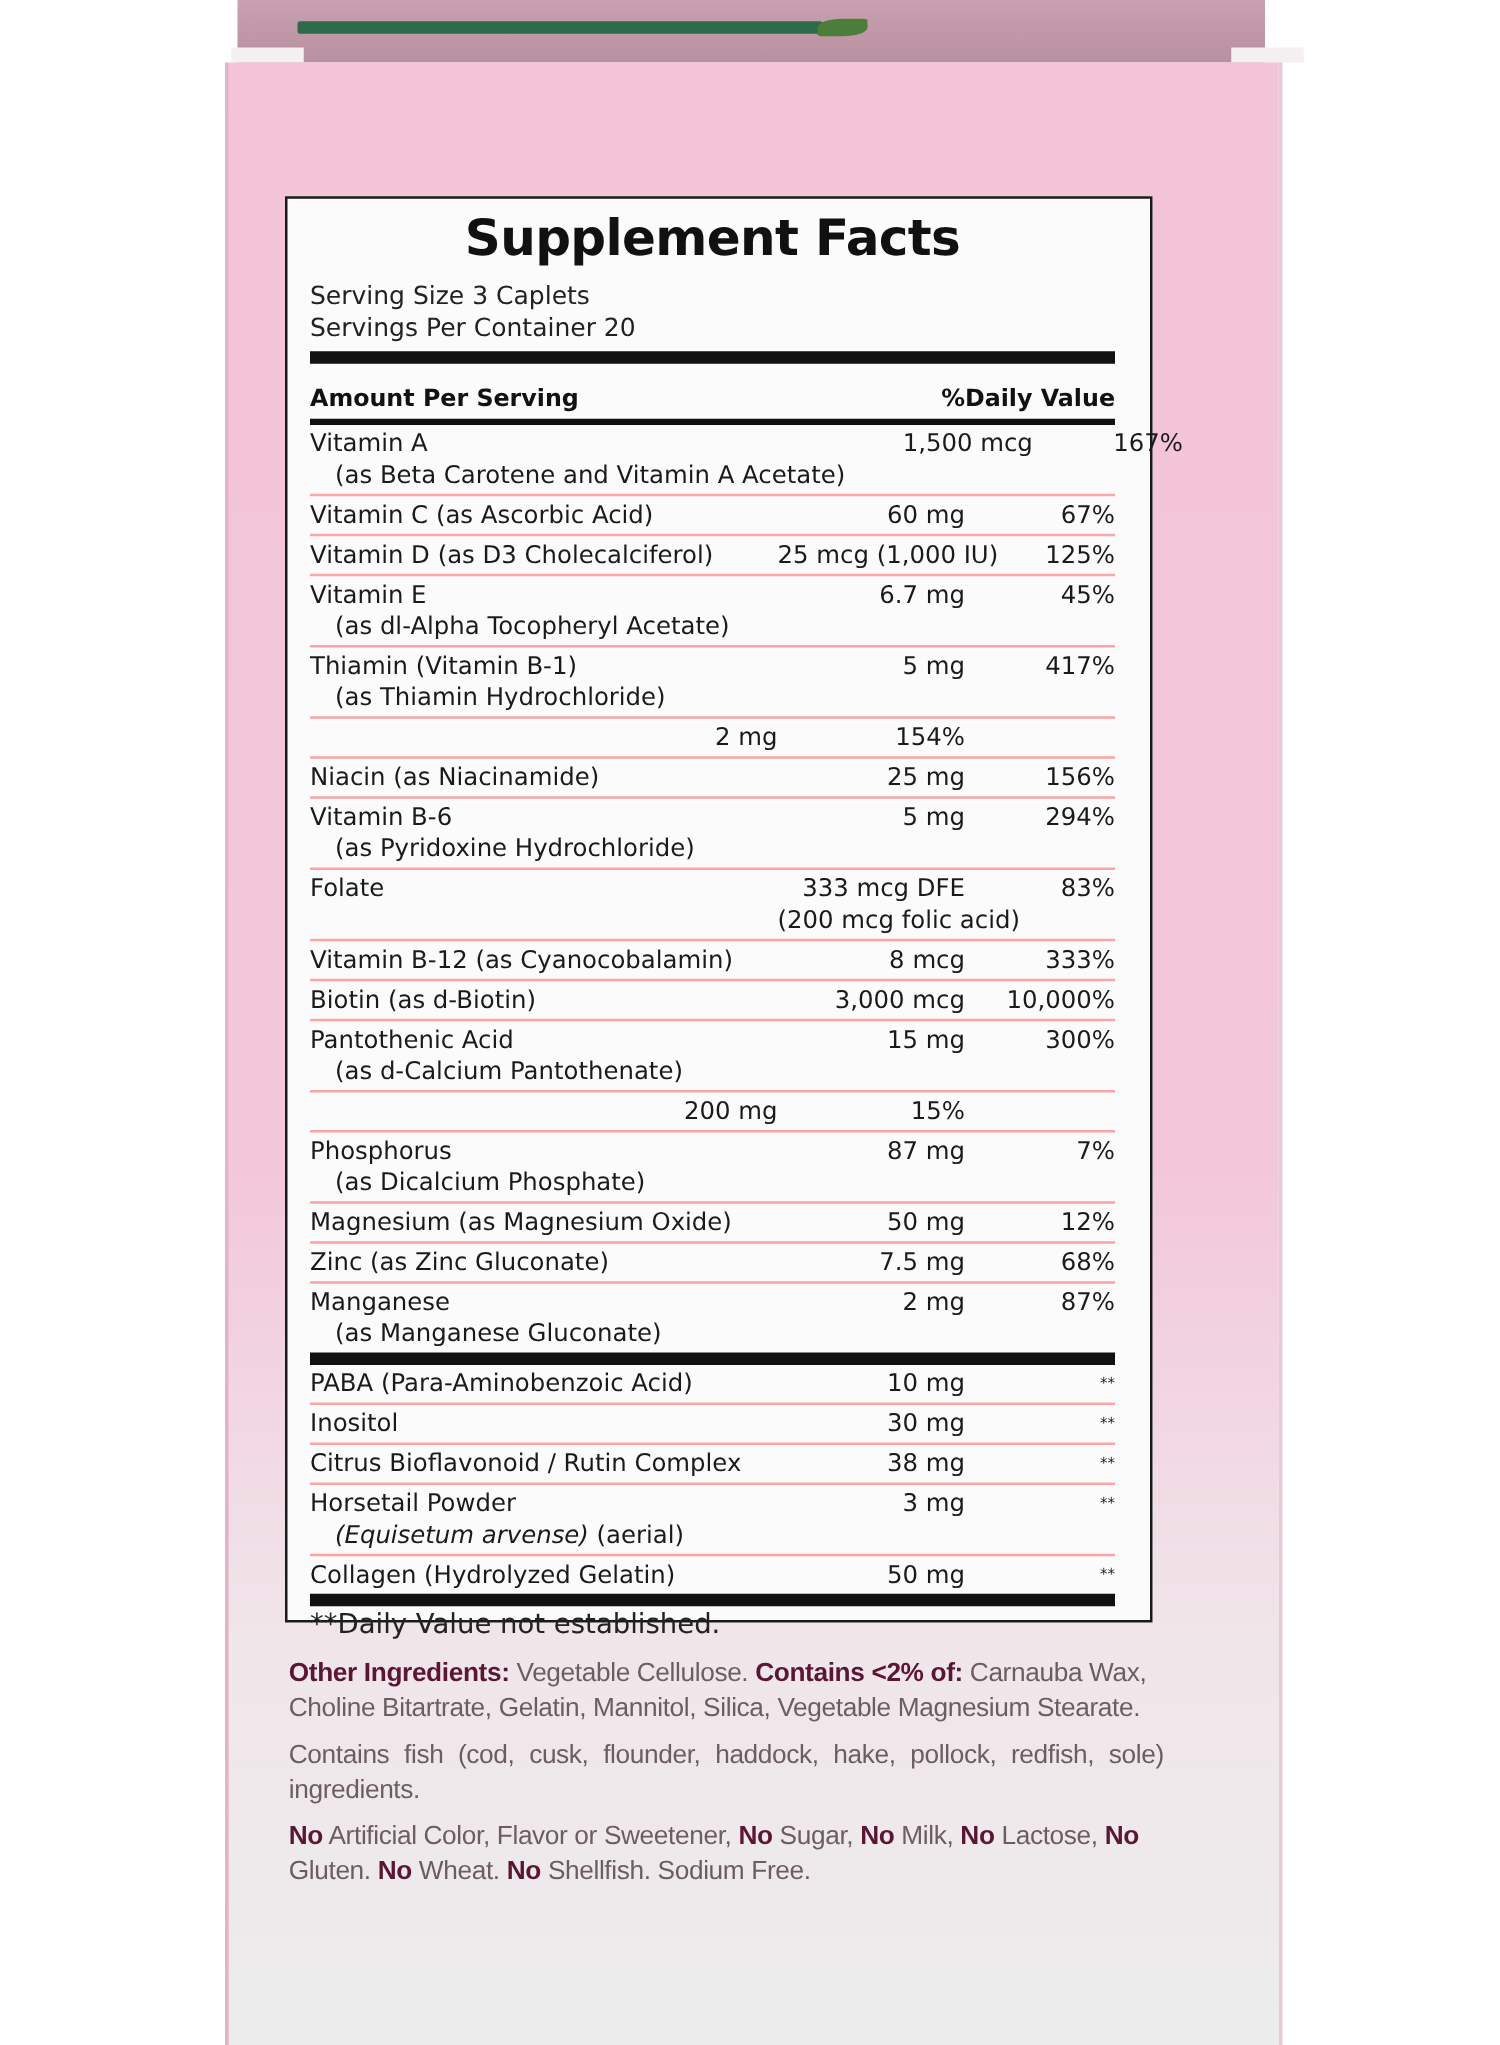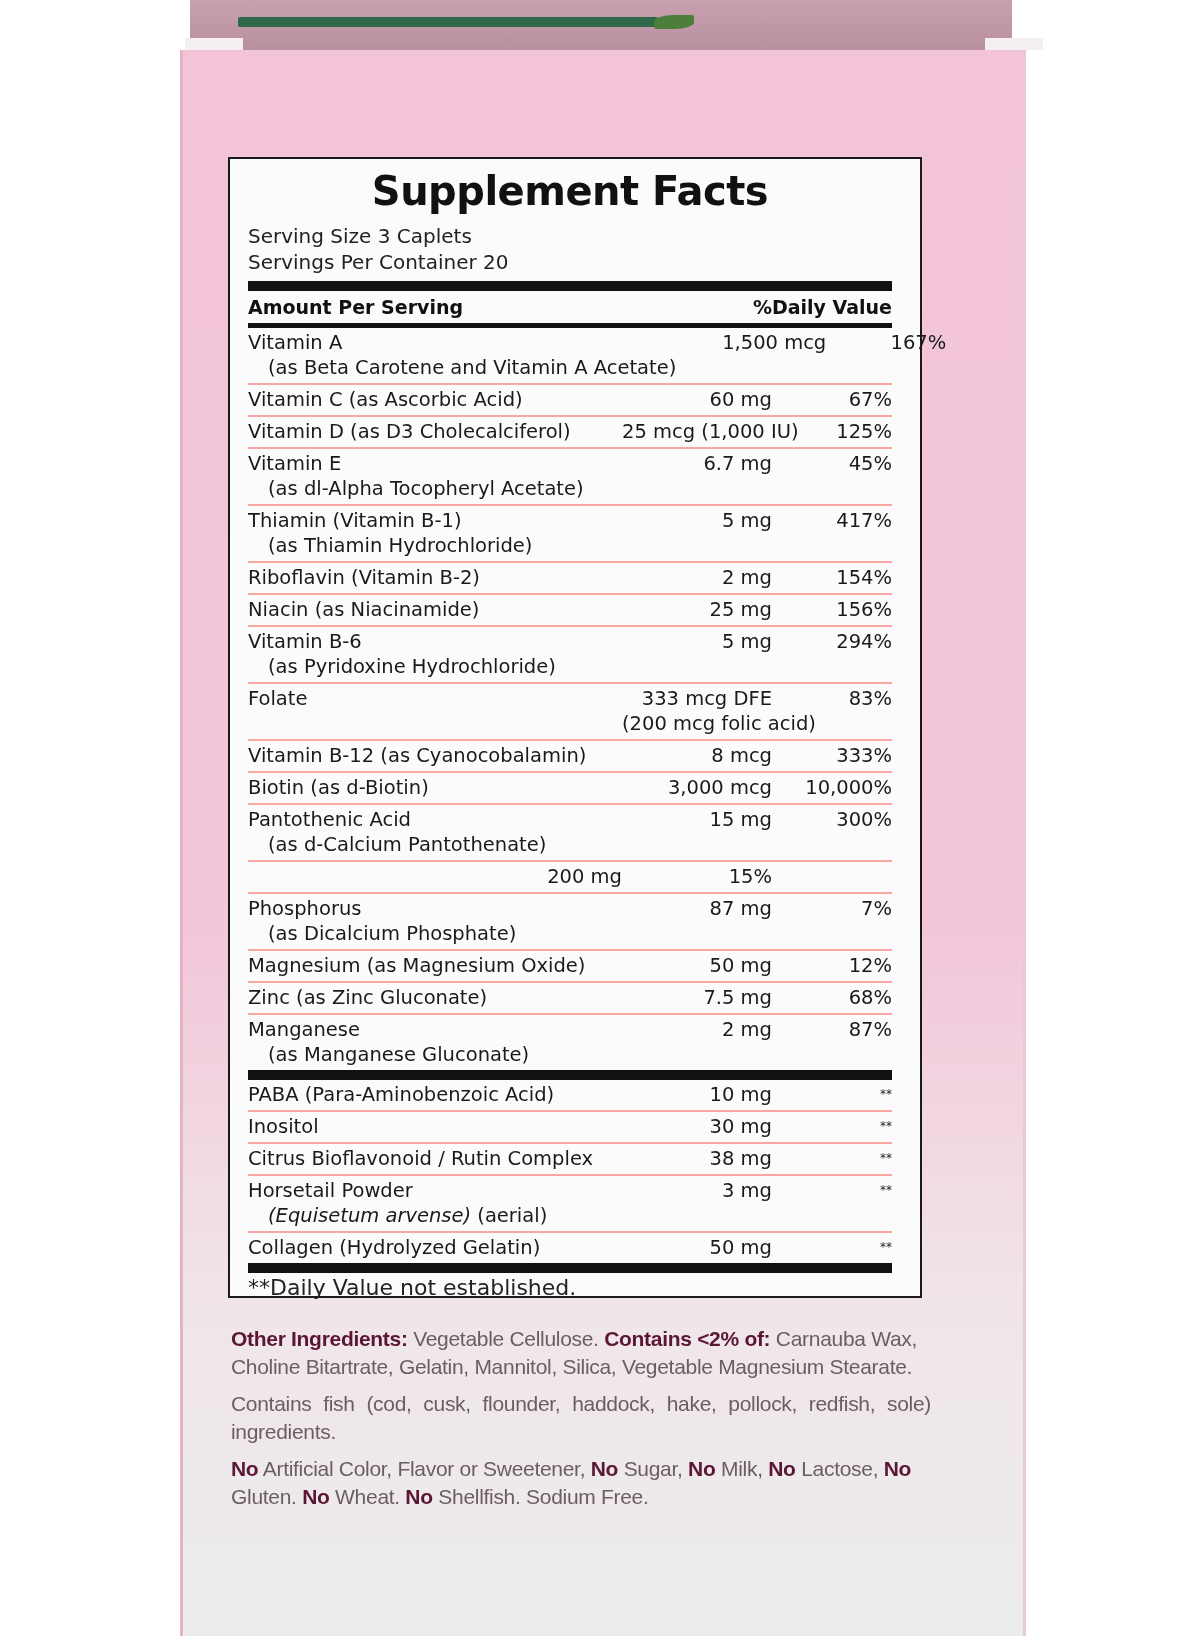--- a/index.html
+++ b/index.html
@@ -46,21 +46,21 @@
     }
     .facts-title {
       text-align: center; font-family: "DejaVu Sans", sans-serif; font-weight: bold;
       font-size: 40px; color: #111; margin-top: 6px; height: 52px; line-height: 52px; letter-spacing: -0.5px;
     }
     .serving { font-size: 20px; line-height: 26px; color: #222; margin-top: 6px; }
     .bar-thick { height: 10px; background: #111; margin-top: 6px; }
     .bar-medium { height: 5px; background: #111; }
     .header-row {
       display: flex; justify-content: space-between; font-weight: bold;
-      font-size: 19px; color: #111; height: 32px; line-height: 32px;
+      font-size: 19px; color: #111; height: 44px; line-height: 32px; align-items: flex-end;
     }
     .row {
       display: grid; grid-template-columns: 1fr 150px 120px; border-top: 2px solid #fca5a5;
       font-size: 19.5px; line-height: 25px; color: #1a1a1a; padding: 2px 0 3px 0;
     }
     .row.first { border-top: none; }
     .row .name { white-space: nowrap; }
     .row .sub { padding-left: 20px; white-space: nowrap; }
     .row .amt { text-align: right; white-space: nowrap; }
     .row .dv { text-align: right; white-space: nowrap; }
@@ -131,23 +131,20 @@
         </div>
         <div class="row">
           <div>
             <div class="name">Thiamin (Vitamin B-1)</div>
             <div class="sub"><span>(as Thiamin Hydrochloride)</span></div>
           </div>
           <div class="amt">5 mg</div>
           <div class="dv">417%</div>
         </div>
         <div class="row">
-          <div>
-            <div class="name">Riboflavin (Vitamin B-2)</div>
-          </div>
           <div class="amt">2 mg</div>
           <div class="dv">154%</div>
         </div>
         <div class="row">
           <div>
             <div class="name">Niacin (as Niacinamide)</div>
           </div>
           <div class="amt">25 mg</div>
           <div class="dv">156%</div>
         </div>

